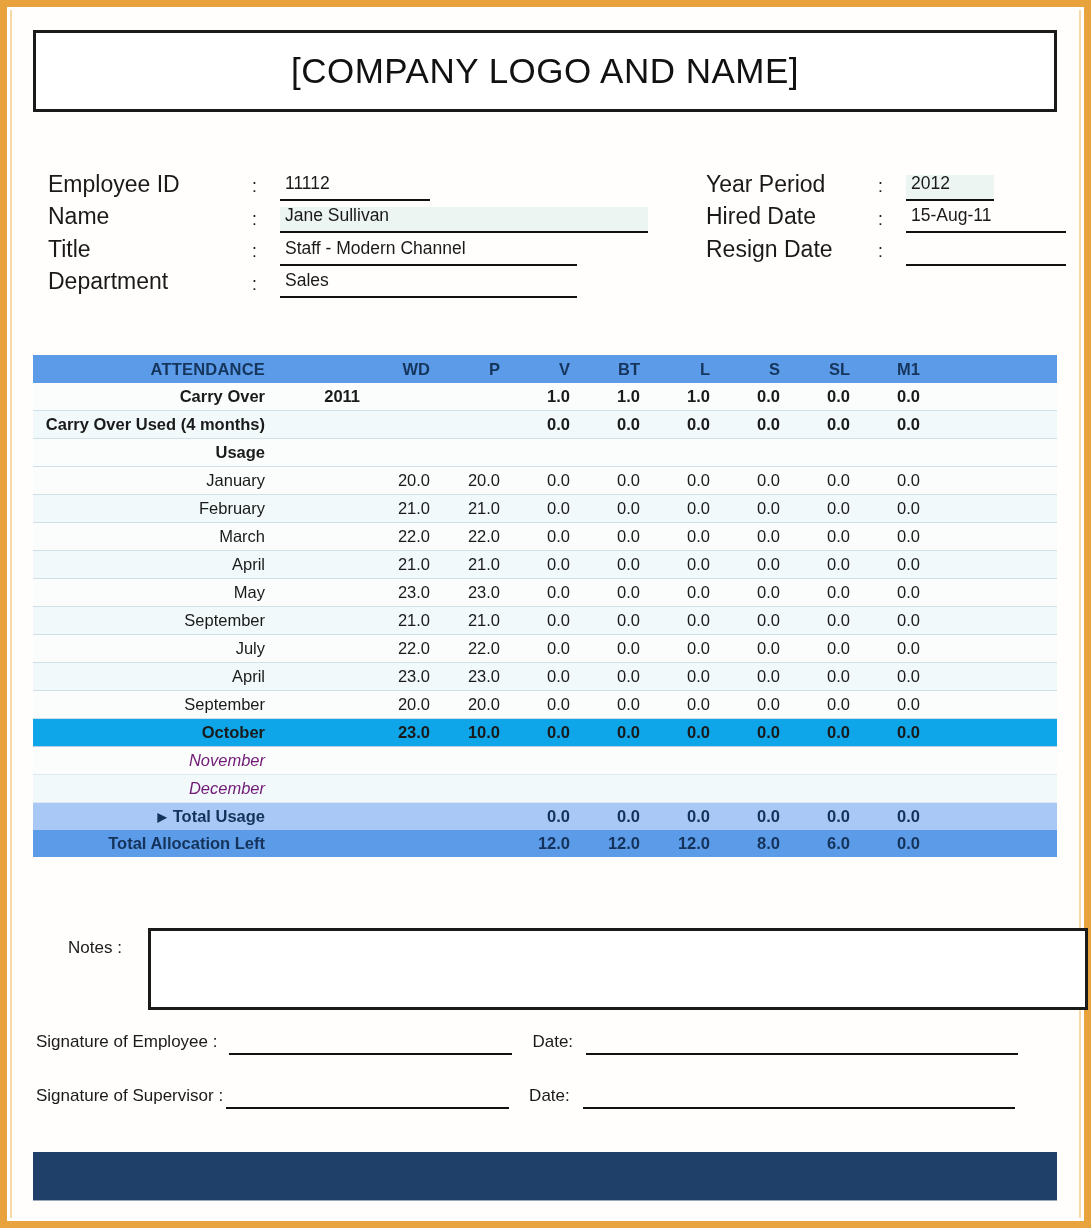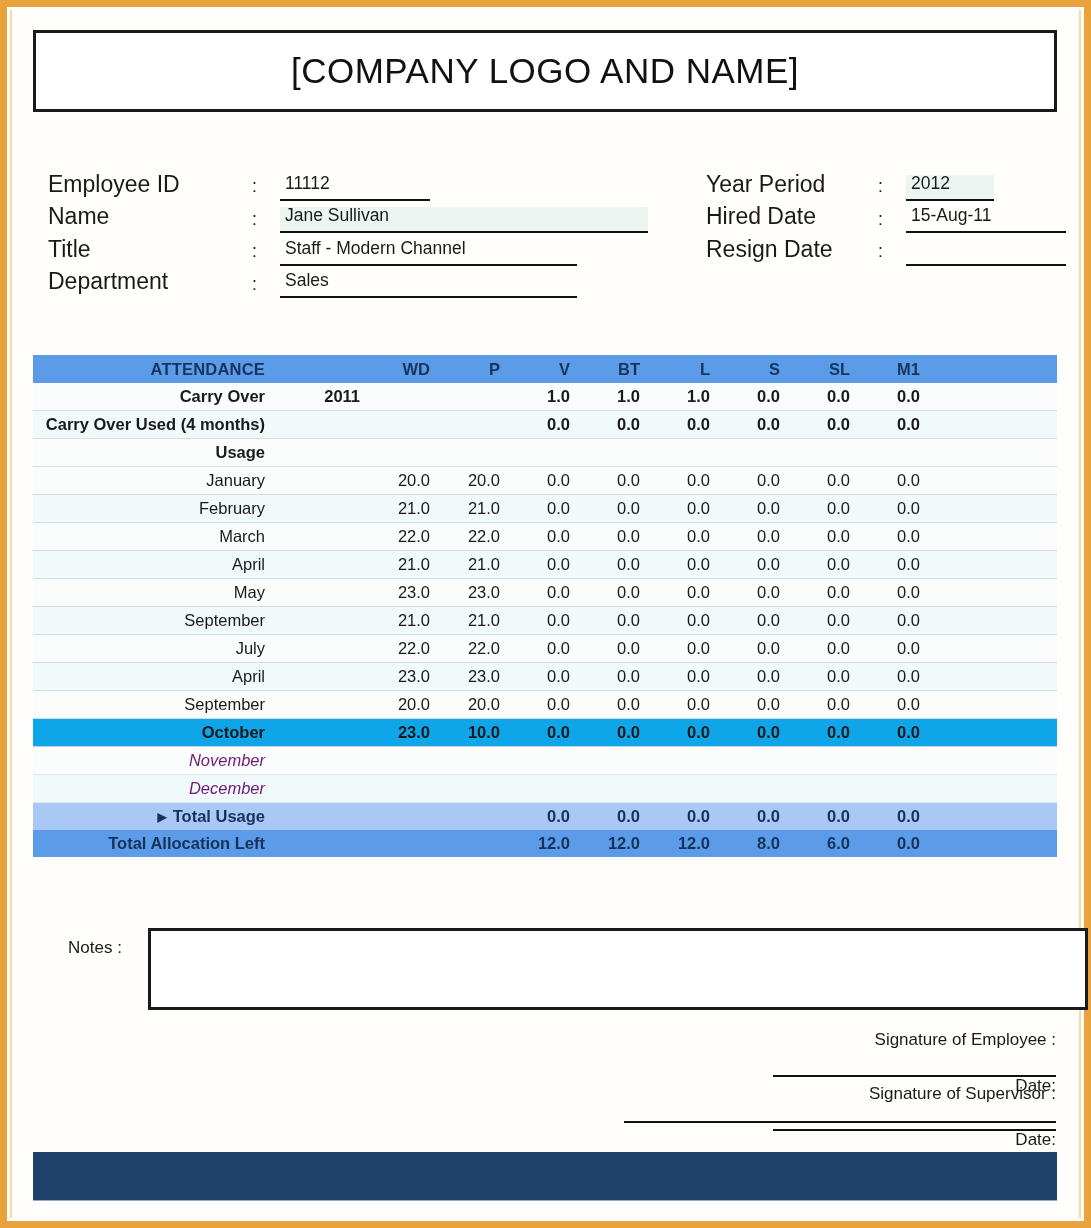--- a/index.html
+++ b/index.html
@@ -231,21 +231,21 @@
     box-sizing: border-box;
     background: #ffffff;
   }
 
   
   .sig-block {
     position: absolute;
     left: 24px;
     width: 1020px;
   }
-  .sig-row { display: flex; align-items: flex-end; flex-direction: column; }
+  .sig-row { display: flex; align-items: flex-end; }
   .sig-label {
     font-size: 17px;
     color: #1a1a1a;
     line-height: 1;
     padding-bottom: 5px;
     white-space: nowrap;
   }
   .sig-line {
     border-bottom: 2px solid #111111;
     height: 22px;

